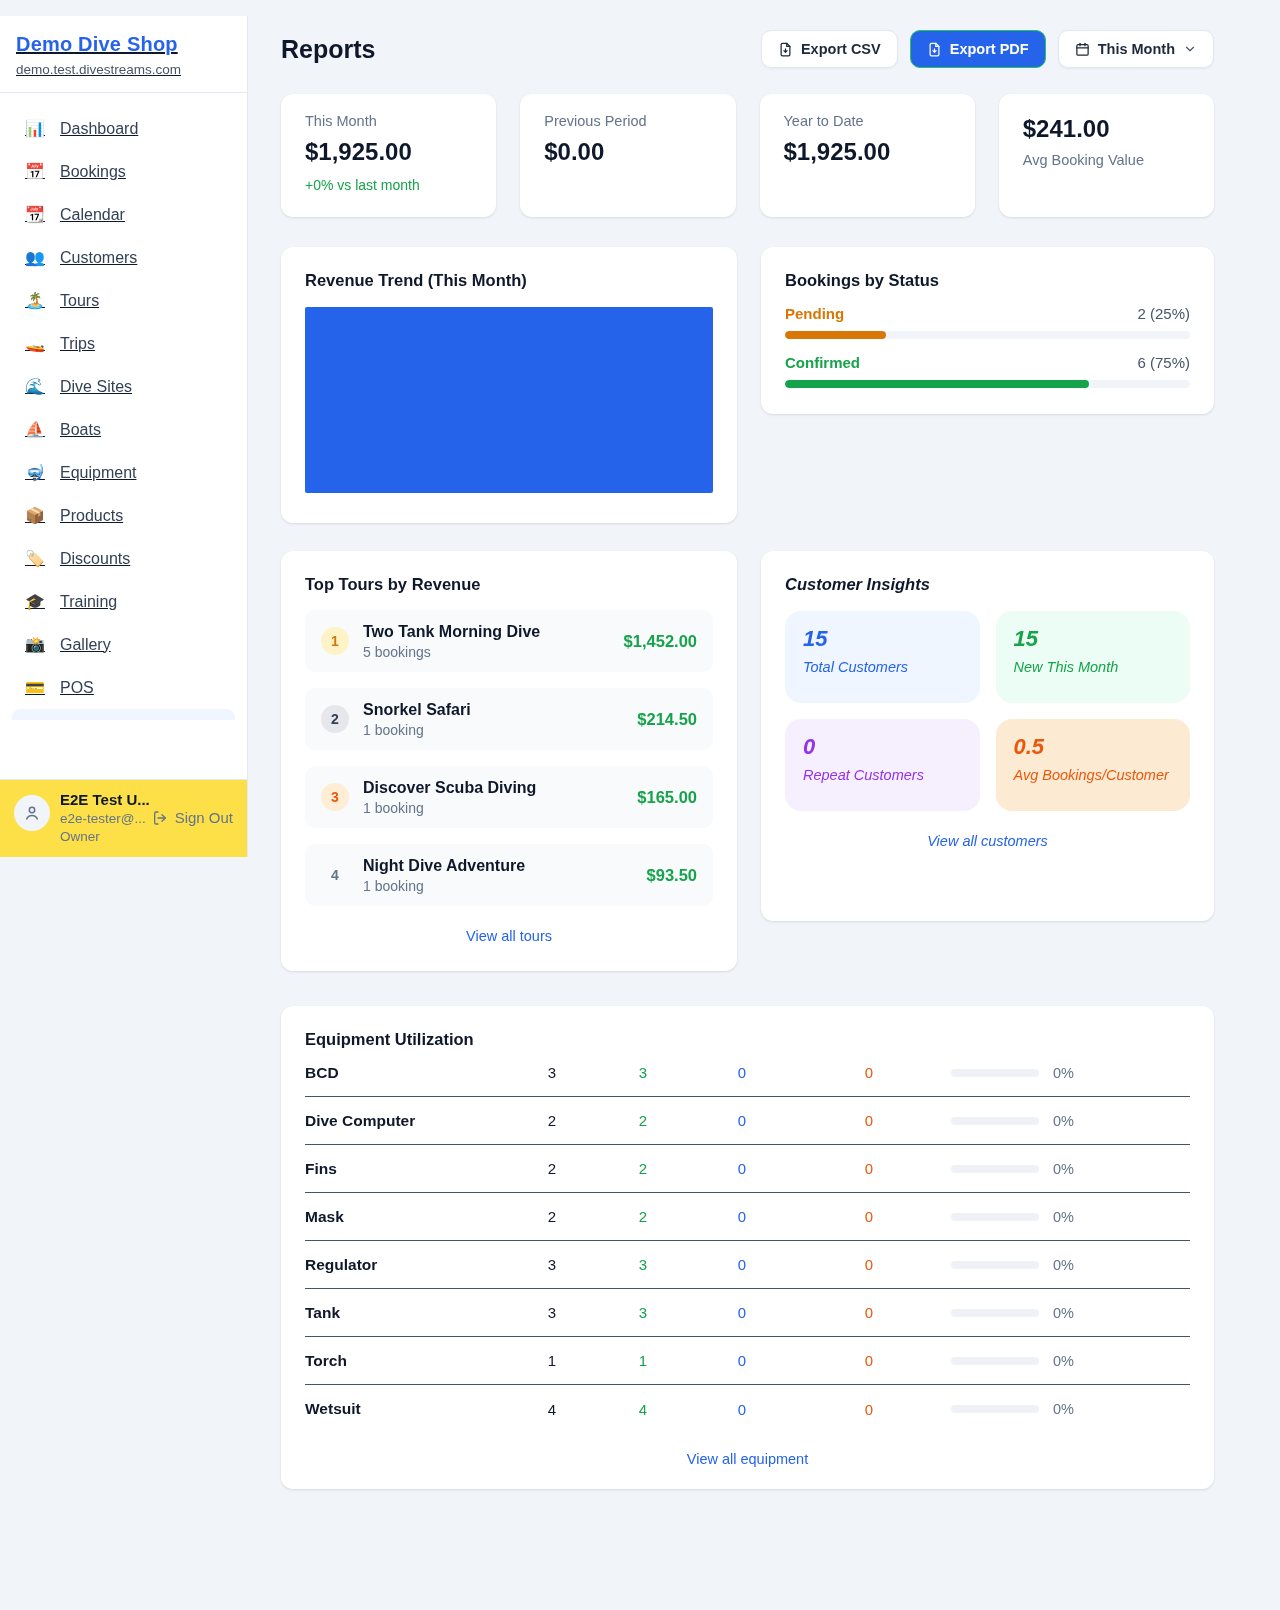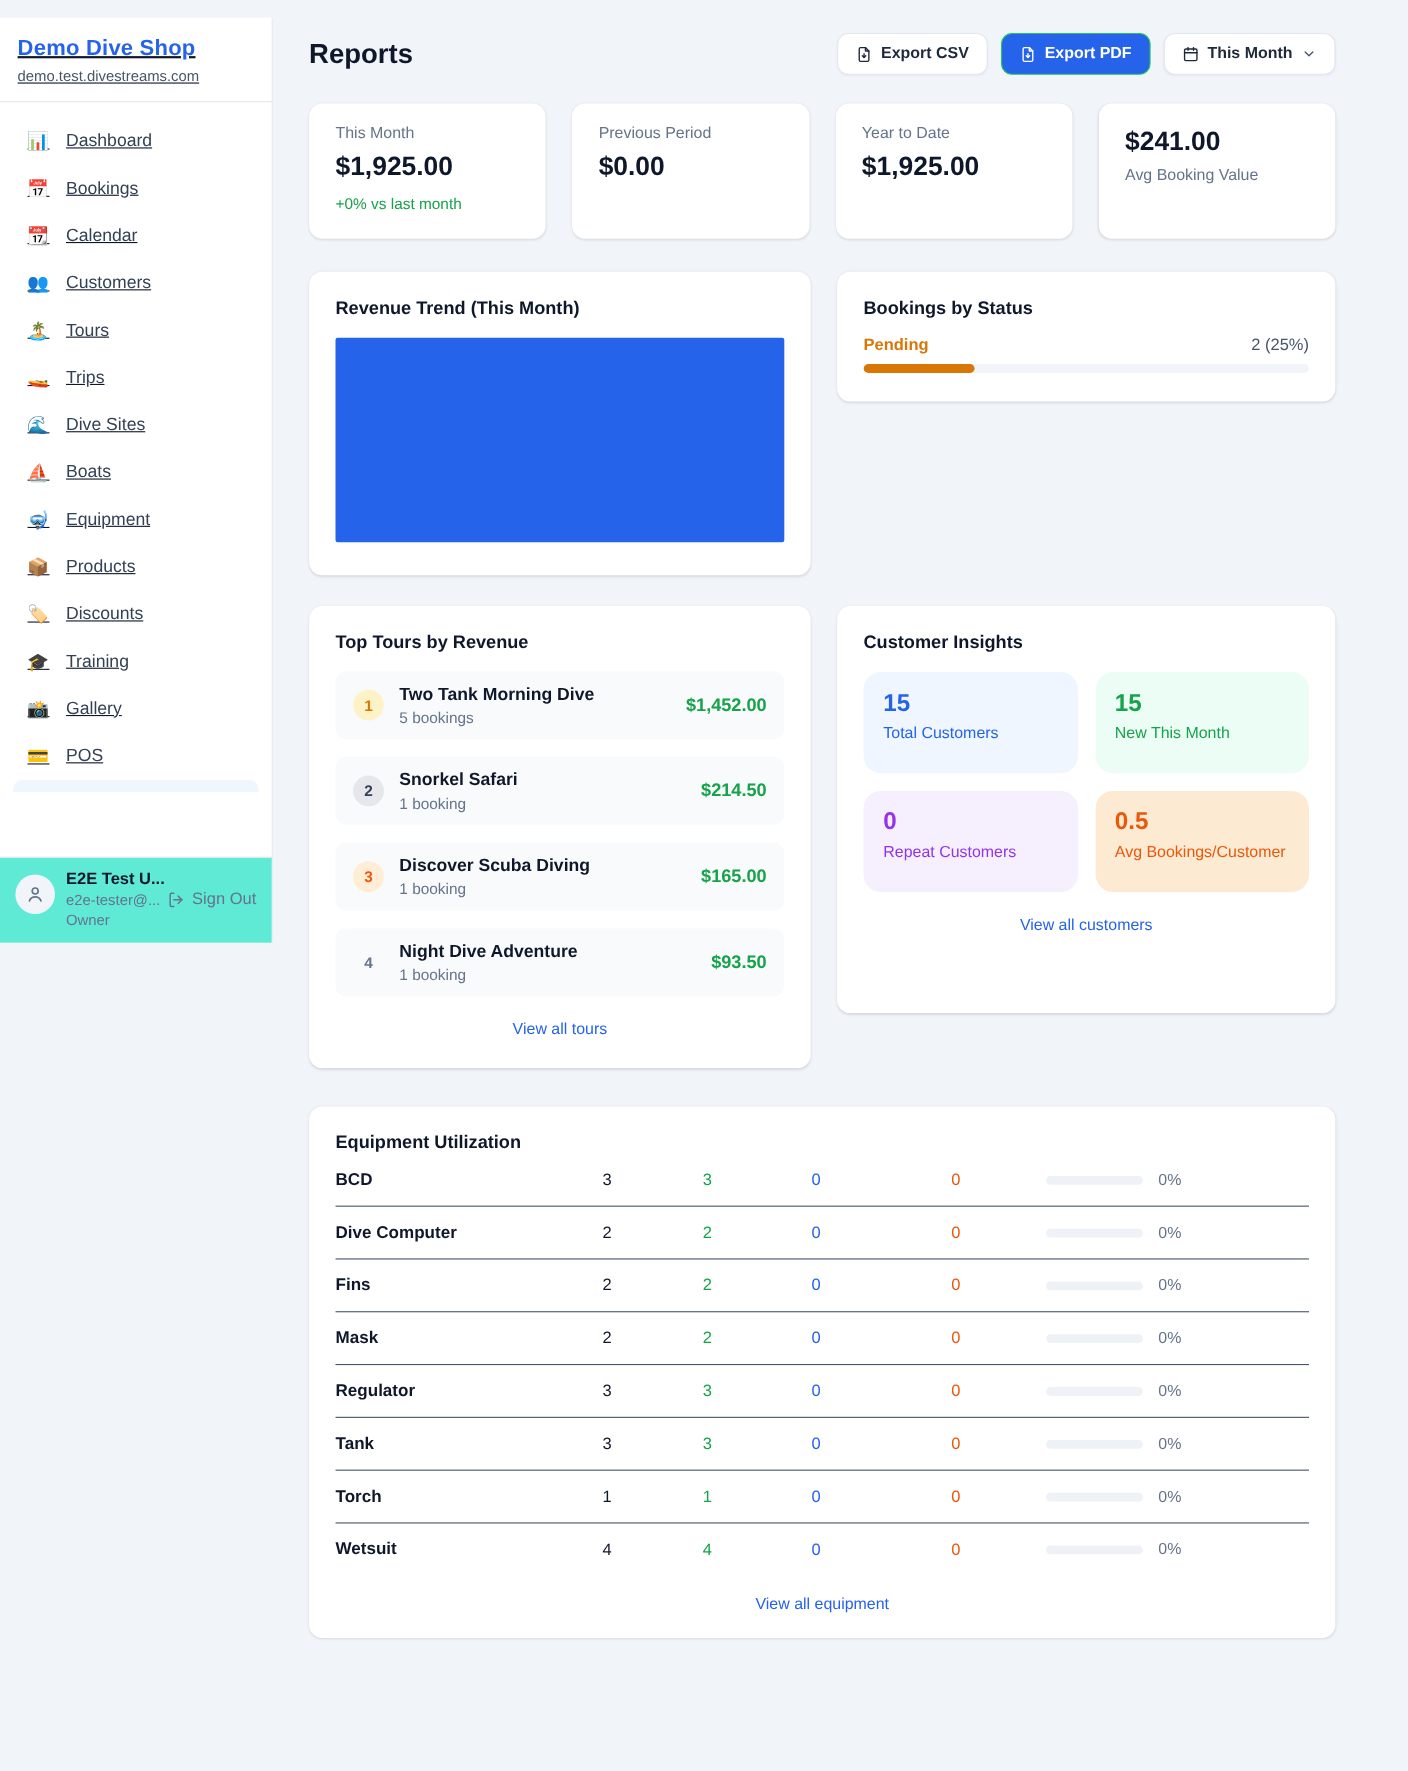--- a/index.html
+++ b/index.html
@@ -28,21 +28,21 @@
     height:43px; padding:0 12px; border-radius:8px;
     color:#334155; font-size:16px; text-decoration:none; cursor:pointer;
   }
   .nav-icon { width:22px; font-size:16px; text-align:center; flex:0 0 22px; }
   .nav-active-peek {
     margin:0 12px; height:11px; background:#eff6ff;
     border-radius:8px 8px 0 0;
   }
   .side-footer {
     position:absolute; left:0; right:0; bottom:0;
-    background:#5eead4; border-top:1px solid #e2e8f0;
+    background:#fde047; border-top:1px solid #e2e8f0;
     padding:11px 14px 13px; display:flex; gap:10px;
   }
   .avatar {
     width:36px; height:36px; border-radius:50%;
     background:#f1f5f9; color:#64748b;
     display:flex; align-items:center; justify-content:center; flex:0 0 36px;
     margin-top:4px;
   }
   .user-block { min-width:0; }
   .user-name { font-size:15px; font-weight:700; color:#0f172a; white-space:nowrap; }
@@ -102,21 +102,21 @@
     display:flex; align-items:center; justify-content:center;
     font-size:14px; font-weight:700;
   }
   .tour-name { font-size:16px; font-weight:700; color:#0f172a; }
   .tour-bookings { font-size:14px; color:#64748b; margin-top:3px; }
   .tour-revenue { margin-left:auto; font-size:16.5px; font-weight:800; color:#16a34a; }
   .view-link {
     display:block; text-align:center; color:#2563eb; font-size:14.5px;
     margin-top:22px; cursor:pointer; text-decoration:none;
   }
-  .insights-card { padding:24px; height:370px; }
+  .insights-card { padding:24px; height:370px;font-style:italic; }
   .tiles-grid { display:grid; grid-template-columns:1fr 1fr; gap:16px; margin-top:17px; }
   .tile { border-radius:16px; padding:15px 18px; height:92px; }
   .tile-value { font-size:22px; font-weight:800; }
   .tile-label { font-size:14.5px; margin-top:7px; }
   
   .equip-card { padding:24px 24px 22px; }
   .equip-grid-head, .equip-grid-row {
     display:grid; grid-template-columns:200px 94px 88px 110px 144px 1fr;
     align-items:center;
   }
@@ -309,20 +309,29 @@
           <div>
             <div class="status-row-head">
               <span class="status-label" style="color: rgb(217, 119, 6);">Pending</span>
               <span class="status-value">2 (25%)</span>
             </div>
             <div class="bar-track">
               <span class="bar-fill" style="width: 25%; background: rgb(217, 119, 6);"></span>
             </div>
           </div>
 
+          <div>
+            <div class="status-row-head">
+              <span class="status-label" style="color: rgb(22, 163, 74);">Confirmed</span>
+              <span class="status-value">6 (75%)</span>
+            </div>
+            <div class="bar-track">
+              <span class="bar-fill" style="width: 75%; background: rgb(22, 163, 74);"></span>
+            </div>
+          </div>
         </div>
     </div>
   </div>
 
   <div class="row-3">
     <div class="card tours-card">
       <div class="card-title">Top Tours by Revenue</div>
       <div>
 
           <div class="tour-row">

